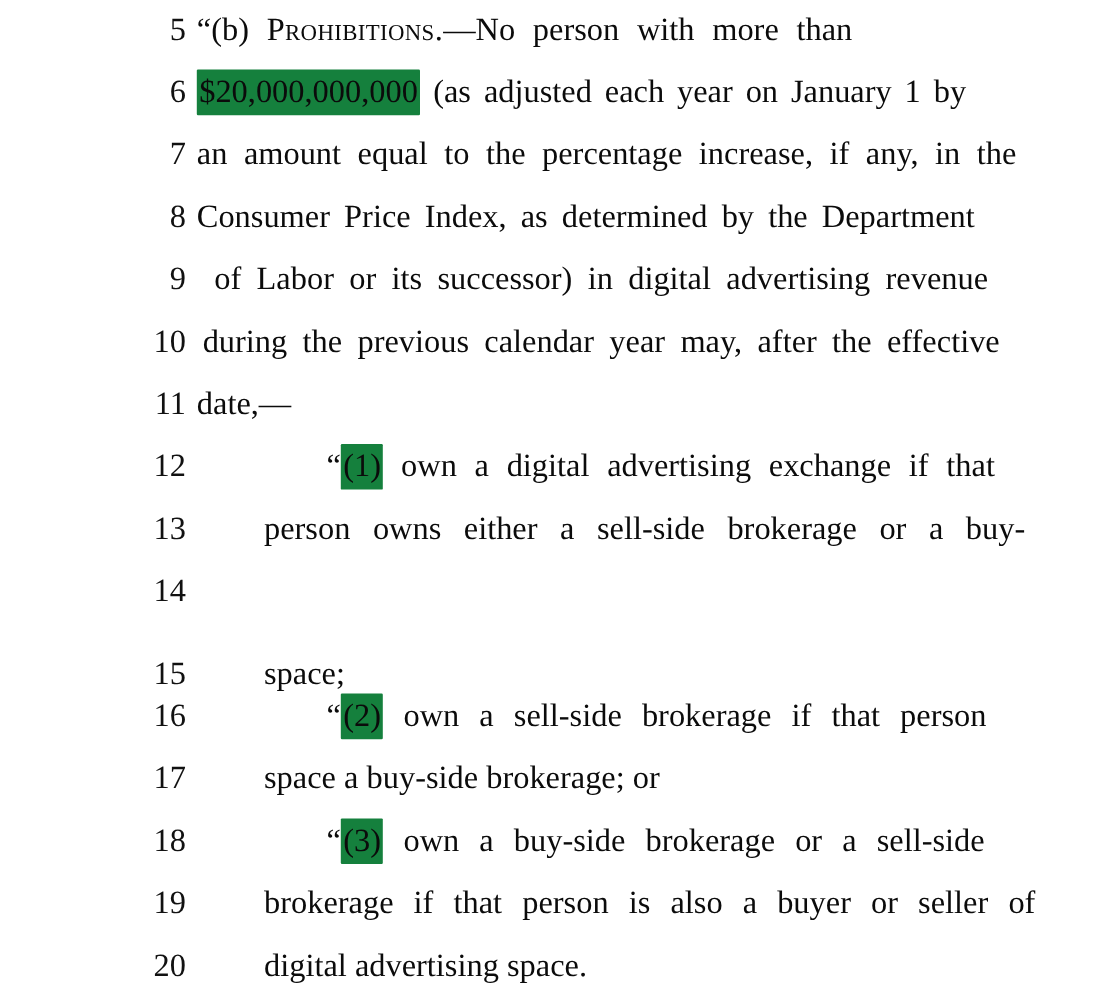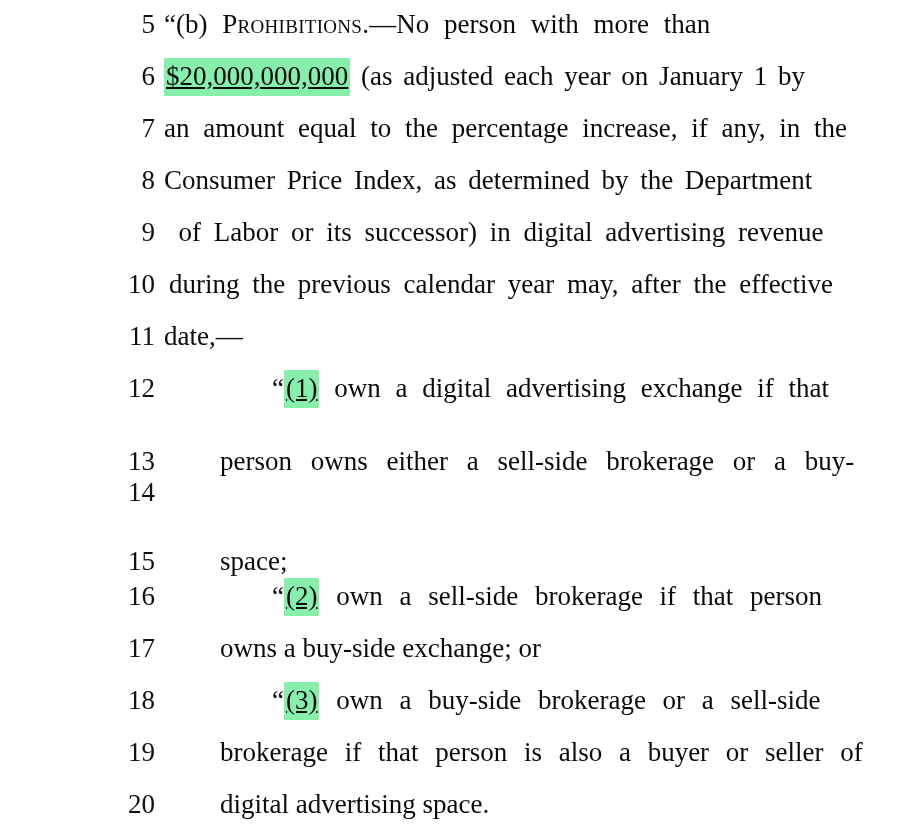--- a/index.html
+++ b/index.html
@@ -68,24 +68,23 @@
   .j8  { word-spacing: 8px; }
   .j10 { word-spacing: 10px; }
   .j12 { word-spacing: 12px; }
 
   .smallcaps {
     font-variant: small-caps;
     letter-spacing: 0.3px;
   }
 
   .hl {
-    background-color: #86efac;
+    background-color: #15803d;
     padding: 3px 2px 5px 2px;
     border-radius: 1px;
-    text-decoration: underline;
   }
 </style>
 </head>
 <body>
 
 <div class="page">
   <div id="lines-root">
       <div class="line" style="top: 7px;">
         <div class="lineno">5</div>
         <div class="ltext j8"><span>“(b) </span><span class="smallcaps">Prohibitions.</span><span>—No person with more than</span></div>
@@ -111,38 +110,38 @@
         <div class="ltext j6"><span>during the previous calendar year may, after the effective</span></div>
       </div>
       <div class="line" style="top: 319px;">
         <div class="lineno">11</div>
         <div class="ltext j0"><span>date,—</span></div>
       </div>
       <div class="line" style="top: 371px;">
         <div class="lineno">12</div>
         <div class="ltext j8 ind-first"><span>“</span><span class="hl">(1)</span><span> own a digital advertising exchange if that</span></div>
       </div>
-      <div class="line" style="top: 423px; margin-top: 21px;">
+      <div class="line" style="top: 423px;">
         <div class="lineno">13</div>
         <div class="ltext j12 ind-hang"><span>person owns either a sell-side brokerage or a buy-</span></div>
       </div>
       <div class="line" style="top: 475px;">
         <div class="lineno">14</div>
       </div>
       <div class="line" style="top: 527px; margin-top: 17px;">
         <div class="lineno">15</div>
         <div class="ltext j0 ind-hang"><span>space;</span></div>
       </div>
       <div class="line" style="top: 579px;">
         <div class="lineno">16</div>
         <div class="ltext j10 ind-first"><span>“</span><span class="hl">(2)</span><span> own a sell-side brokerage if that person</span></div>
       </div>
       <div class="line" style="top: 631px; padding-left: 27px;">
         <div class="lineno">17</div>
-        <div class="ltext j0 ind-hang"><span>owns a buy-side exchange; or</span></div>
+        <div class="ltext j0 ind-hang"><span>space a buy-side brokerage; or</span></div>
       </div>
       <div class="line" style="top: 683px;">
         <div class="lineno">18</div>
         <div class="ltext j10 ind-first"><span>“</span><span class="hl">(3)</span><span> own a buy-side brokerage or a sell-side</span></div>
       </div>
       <div class="line" style="top: 735px;">
         <div class="lineno">19</div>
         <div class="ltext j10 ind-hang"><span>brokerage if that person is also a buyer or seller of</span></div>
       </div>
       <div class="line" style="top: 787px;">

